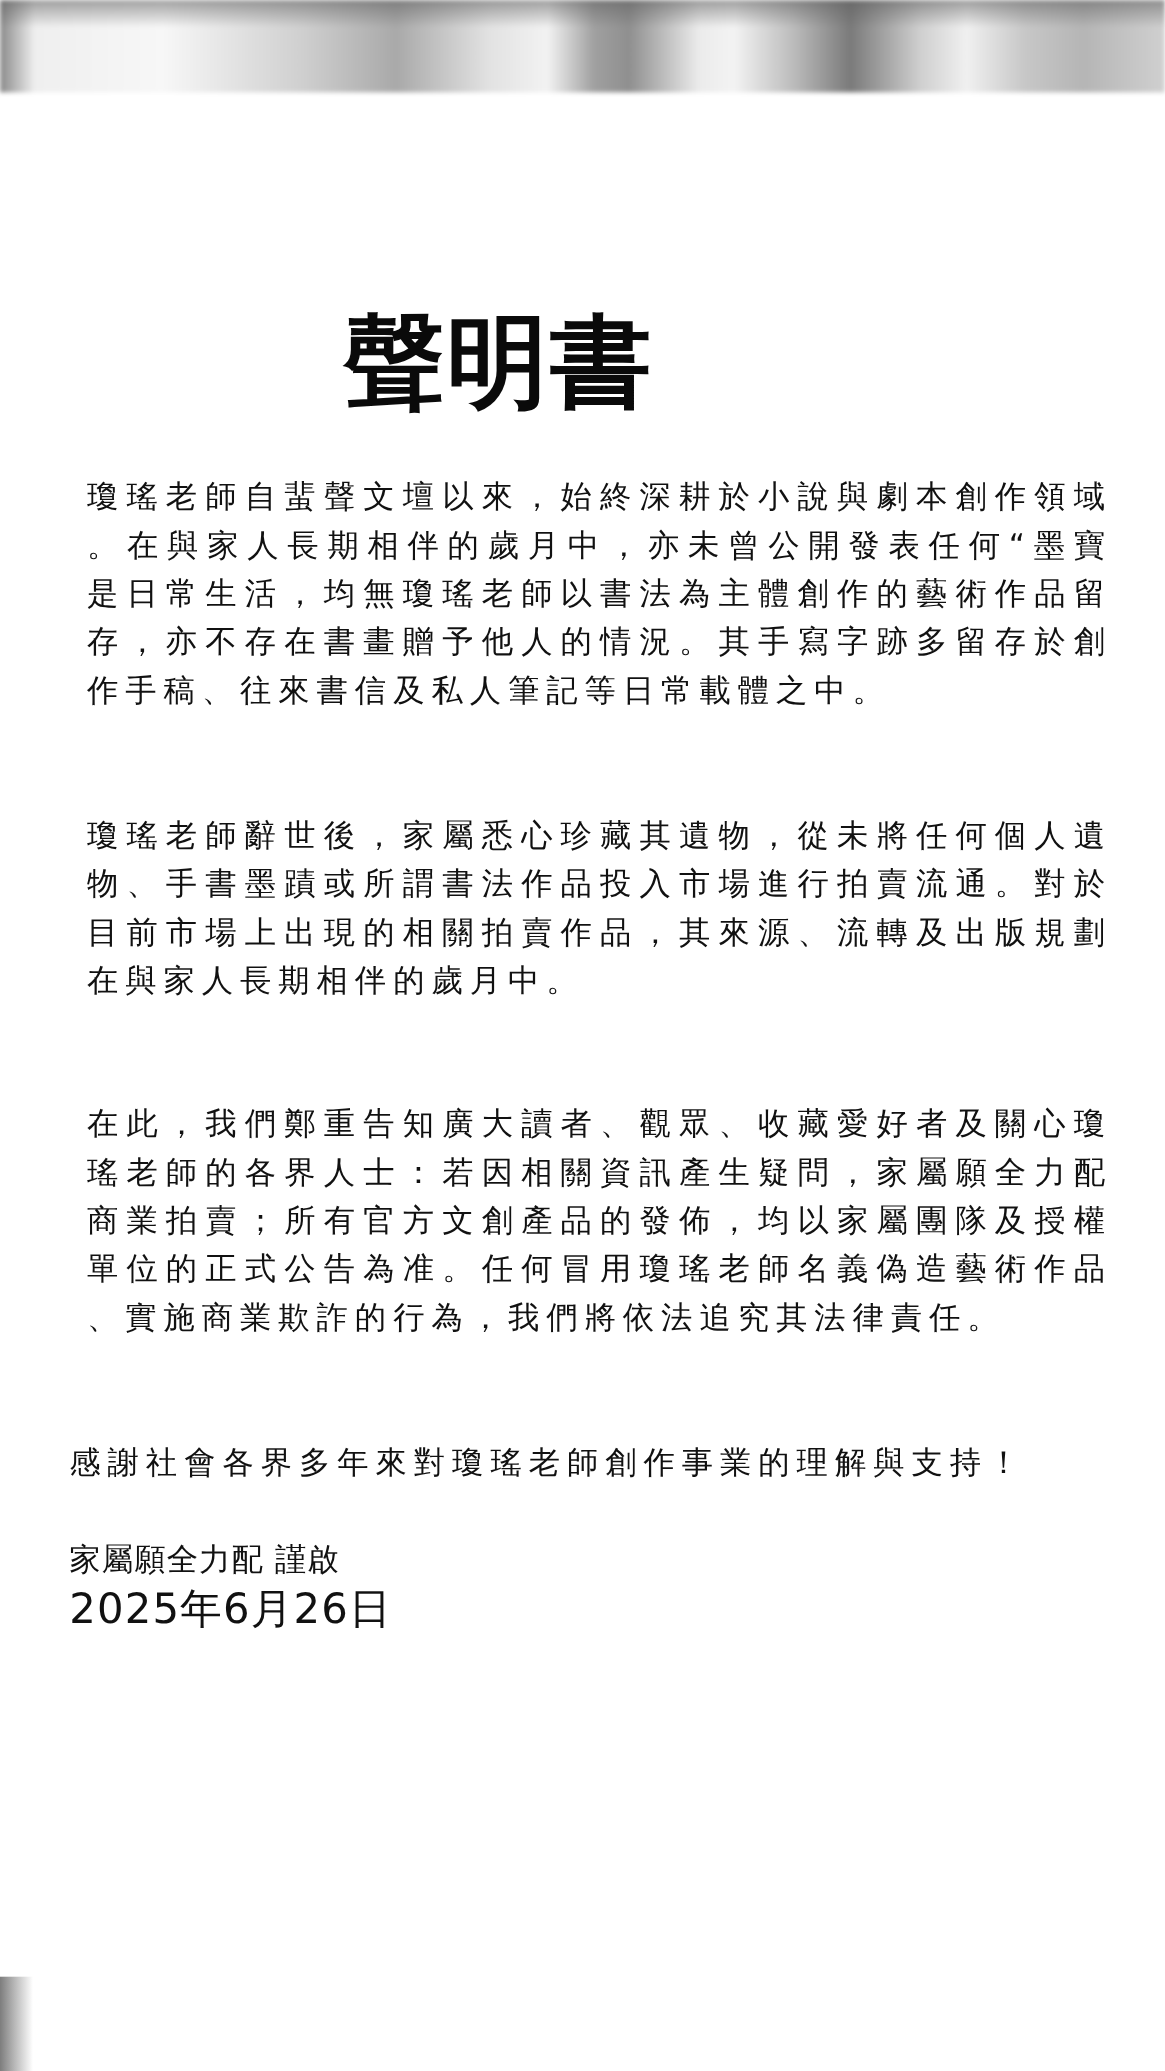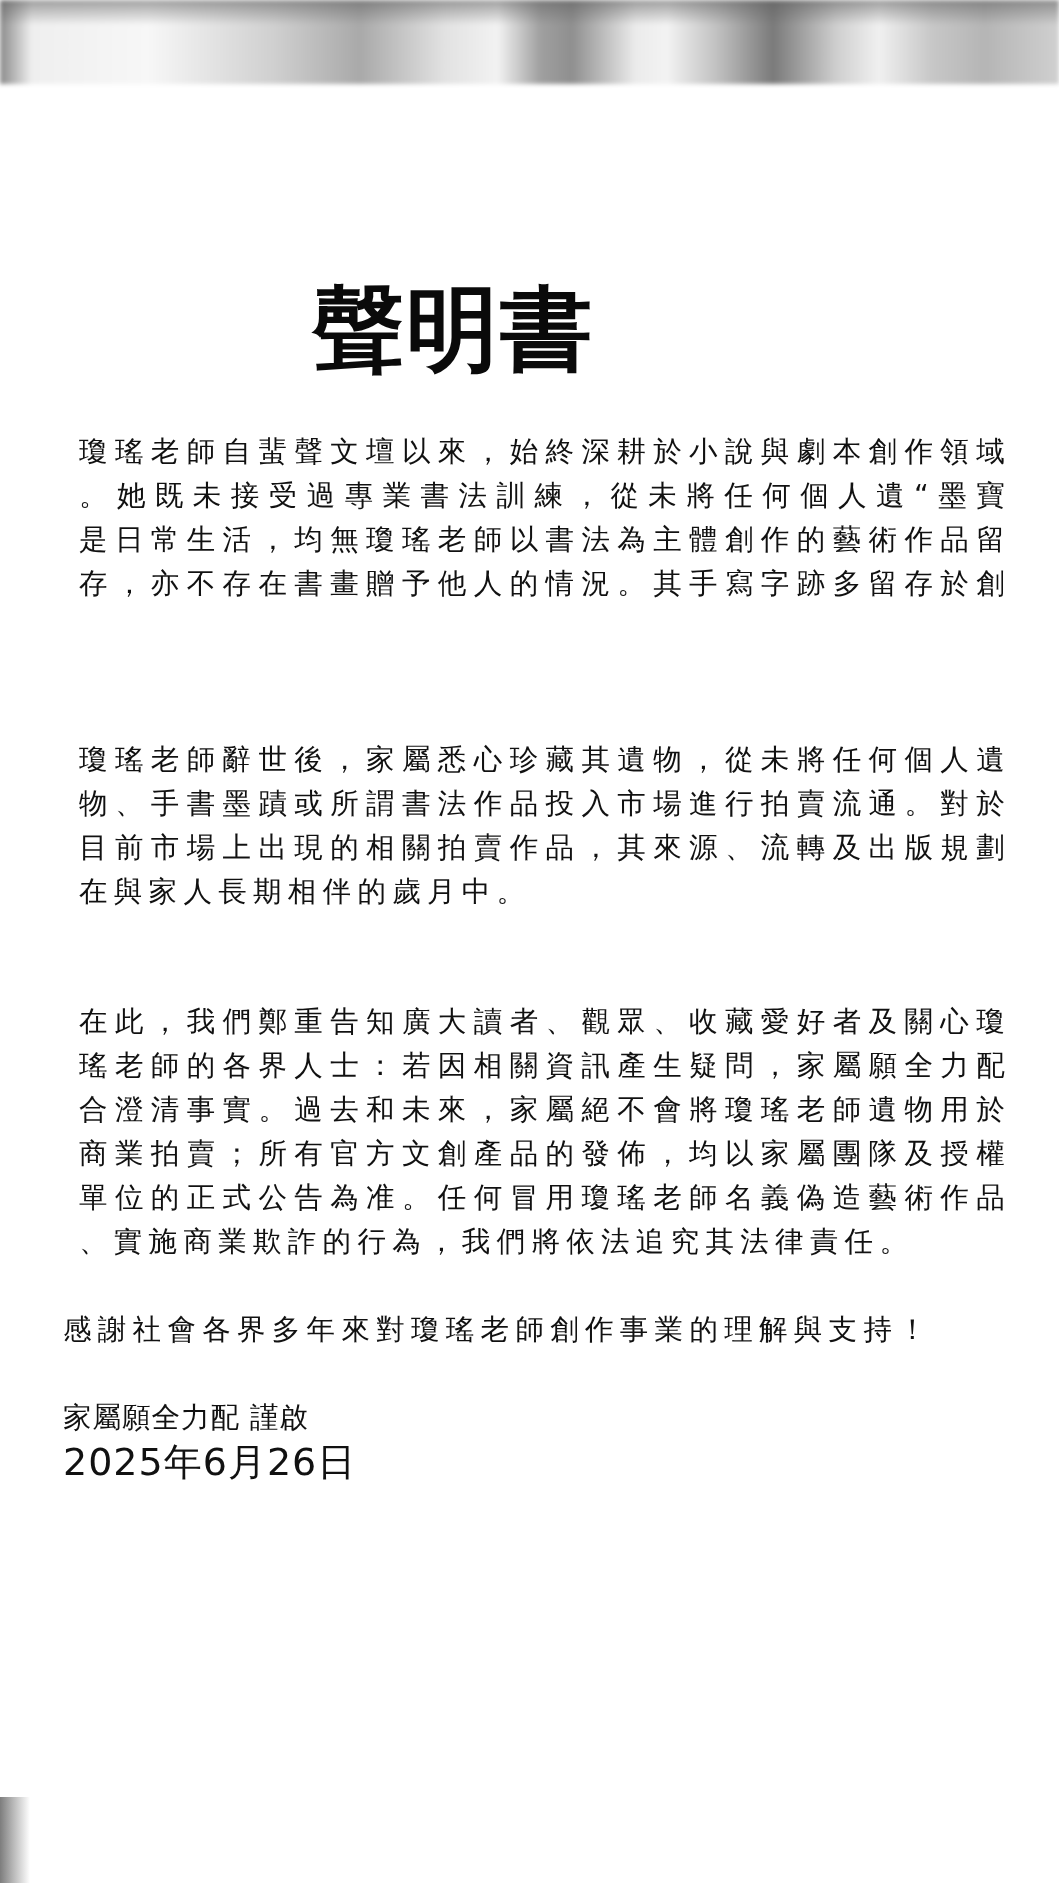--- a/index.html
+++ b/index.html
@@ -54,36 +54,36 @@
 </style>
 </head>
 <body>
 
 <div class="top-band"></div>
 
 <h1 class="title">聲明書</h1>
 
 <div class="body-text" id="p1">
   <span class="line">瓊瑤老師自蜚聲文壇以來，始終深耕於小說與劇本創作領域</span>
-  <span class="line">。她既未接受過專業書法訓練，從未將任何個人遺“墨寶</span>
+  <span class="line">。在與家人長期相伴的歲月中，亦未曾公開發表任何“墨寶</span>
   <span class="line">是日常生活，均無瓊瑤老師以書法為主體創作的藝術作品留</span>
   <span class="line">存，亦不存在書畫贈予他人的情況。其手寫字跡多留存於創</span>
+  <span class="line last">作手稿、往來書信及私人筆記等日常載體之中。</span>
 </div>
 
 <div class="body-text" id="p2">
   <span class="line">瓊瑤老師辭世後，家屬悉心珍藏其遺物，從未將任何個人遺</span>
   <span class="line">物、手書墨蹟或所謂書法作品投入市場進行拍賣流通。對於</span>
   <span class="line">目前市場上出現的相關拍賣作品，其來源、流轉及出版規劃</span>
   <span class="line last">在與家人長期相伴的歲月中。</span>
 </div>
 
 <div class="body-text" id="p3">
   <span class="line">在此，我們鄭重告知廣大讀者、觀眾、收藏愛好者及關心瓊</span>
   <span class="line">瑤老師的各界人士：若因相關資訊產生疑問，家屬願全力配</span>
-  <span class="line">合澄清事實。過去和未來，家屬絕不會將瓊瑤老師遺物用於</span>
   <span class="line">商業拍賣；所有官方文創產品的發佈，均以家屬團隊及授權</span>
   <span class="line">單位的正式公告為准。任何冒用瓊瑤老師名義偽造藝術作品</span>
   <span class="line last">、實施商業欺詐的行為，我們將依法追究其法律責任。</span>
 </div>
 
 <div class="thanks">感謝社會各界多年來對瓊瑤老師創作事業的理解與支持！</div>
 
 <div class="signature">家屬願全力配 謹啟</div>
 
 <div class="date">2025年6月26日</div>

